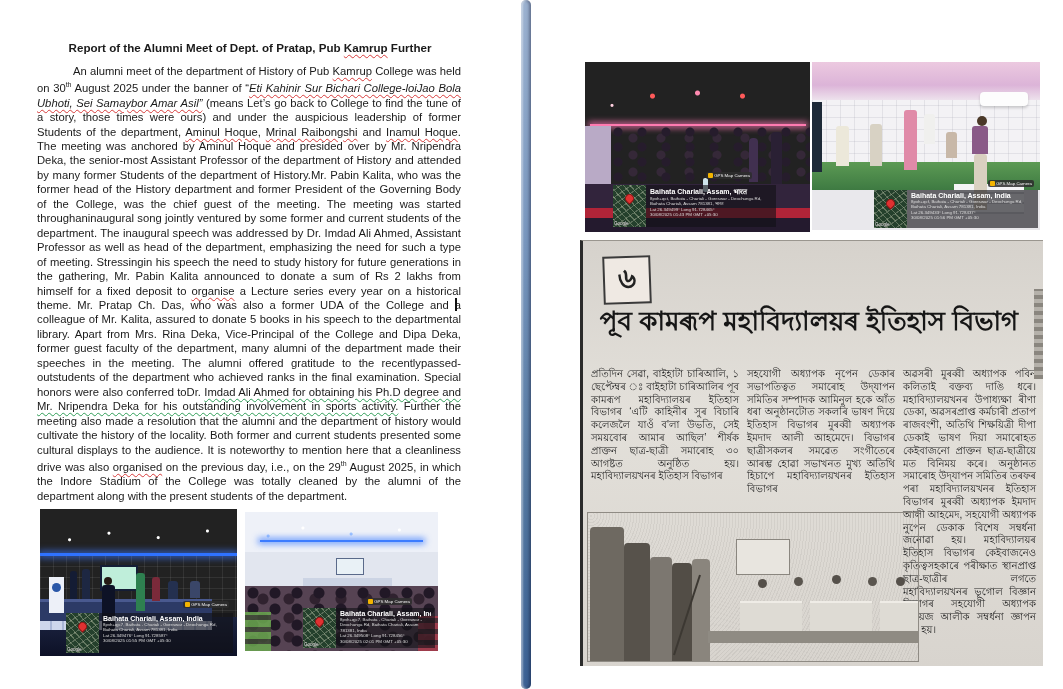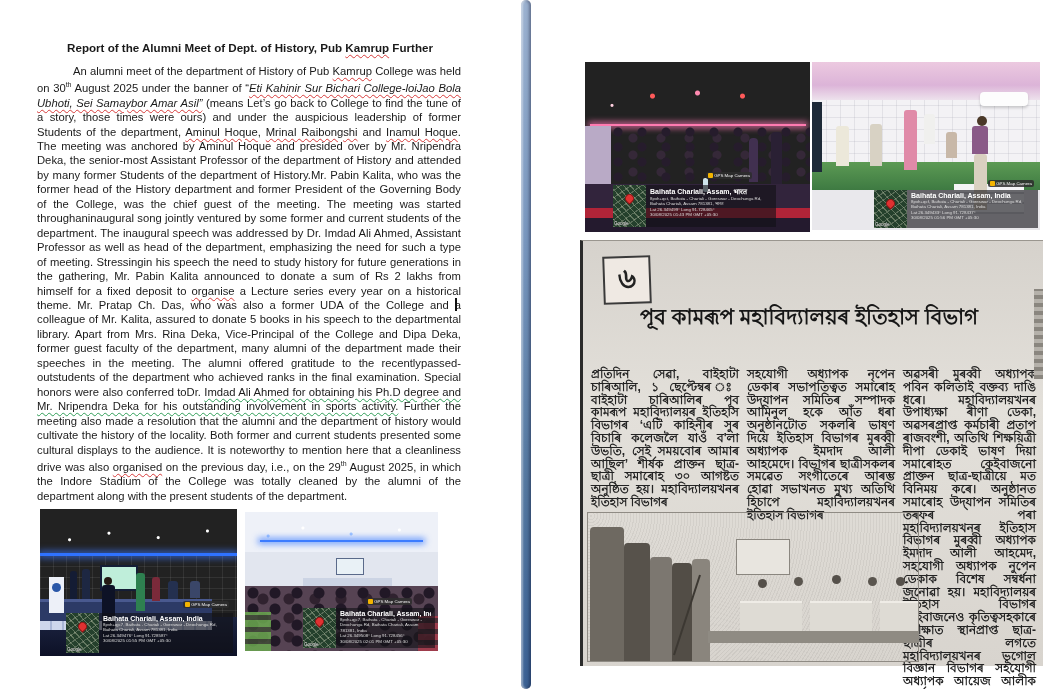--- a/index.html
+++ b/index.html
@@ -107,40 +107,40 @@
 
   
   .news{left:580px;top:240px;width:460px;height:425px;background:linear-gradient(180deg,#d6d2cc,#e3e0da 40%,#d8d4ce);
      border-left:3px solid #2b2b2b;border-top:1px solid #9a968f;}
   .numbox{left:20px;top:15px;width:44px;height:44px;background:#efe9e3;border:2px solid #3a3a3a;
      transform:rotate(-2deg);display:flex;align-items:center;justify-content:center;
      font-size:28px;font-weight:bold;color:#222;}
   .masthead{left:66px;top:24px;width:388px;height:21px;background:#eae7e1;border:2px solid #2d2d2d;
      border-top:6px solid #141414;display:flex;align-items:center;justify-content:center;
      font-size:11px;font-weight:bold;color:#1c1c1c;white-space:nowrap;overflow:hidden;}
-  .hl1{left:0;top:60px;width:452px;text-align:center;font-size:21px;font-weight:bold;color:#161616;}
+  .hl1{left:0;top:60px;width:452px;text-align:center;font-size:26px;font-weight:bold;color:#161616;}
   .hl2{left:0;top:86px;width:452px;text-align:center;font-size:37px;font-weight:bold;color:#111;letter-spacing:1px;}
-  .ncol{position:absolute;top:127px;font-size:12px;line-height:12.8px;text-align:justify;color:#232323;font-weight:bold;}
+  .ncol{position:absolute;top:127px;font-size:10px;line-height:12.8px;text-align:justify;color:#232323;}
   .nfrag{right:0;top:48px;width:9px;height:90px;background:repeating-linear-gradient(0deg,#8a867f 0 4px,#b5b1aa 4px 8px);}
   .nphoto{left:4px;top:271px;width:330px;height:148px;background:linear-gradient(180deg,#cfcbc4,#bfbbb4 55%,#a9a59d);
      background-image:repeating-radial-gradient(circle at 3px 3px,rgba(0,0,0,.05) 0 1px,transparent 1px 3px);
      border:1px solid #8f8b84;overflow:hidden;}
   .np-screen{left:148px;top:26px;width:52px;height:34px;background:#e8e5df;border:1px solid #8a867f;}
   .np-table{position:absolute;top:88px;height:30px;background:#dedbd4;border-top:2px solid #efece6;}
   .np-stand{position:absolute;border-radius:4px 4px 0 0;}
   .np-mic{left:98px;top:60px;width:2px;height:84px;background:#3c3832;transform:rotate(18deg);}
   .np-floor{left:120px;top:118px;right:0;height:12px;background:#8f8b83;}
 </style>
 </head>
 <body>
 
 <div class="divider"></div>
 
 <div>
-  <div class="abs title"><span>Report of the Alumni Meet of Dept. of History, Pub </span><span class="sq">Kamrup</span><span> Further</span></div>
+  <div class="abs title"><span>Report of the Alumni Meet of Dept. of Pratap, Pub </span><span class="sq">Kamrup</span><span> Further</span></div>
 
   <div class="abs para"><span>An alumni meet of the department of History of Pub </span><span class="sq">Kamrup</span><span> College was held on 30</span><span class="sup">th</span><span> August 2025 under the banner of “</span><span class="it sq">Eti Kahinir Sur Bichari College-loiJao Bola Ubhoti, Sei Samaybor Amar Asil”</span><span> (means Let’s go back to College to find the tune of a story, those times were ours) and under the auspicious leadership of former Students of the department, </span><span class="sq">Aminul Hoque</span><span>, </span><span class="sq">Mrinal Raibongshi</span><span> and </span><span class="sq">Inamul Hoque</span><span>. The meeting was anchored by Aminul Hoque and presided over by Mr. Nripendra Deka, the senior-most Assistant Professor of the department of History and attended by many former Students of the department of History.Mr. Pabin Kalita, who was the former head of the History department and former President of the Governing Body of the College, was the chief guest of the meeting. The meeting was started throughaninaugural song jointly ventured by some former and current students of the department. The inaugural speech was addressed by Dr. Imdad Ali Ahmed, Assistant Professor as well as head of the department, emphasizing the need for such a type of meeting. Stressingin his speech the need to study history for future generations in the gathering, Mr. Pabin Kalita announced to donate a sum of Rs 2 lakhs from himself for a fixed deposit to </span><span class="sq">organise</span><span> a Lecture series every year on a historical theme. Mr. Pratap Ch. Das, who was also a former UDA of the College and a colleague of Mr. Kalita, assured to donate 5 books in his speech to the departmental library. Apart from Mrs. Rina Deka, Vice-Principal of the College and Dipa Deka, former guest faculty of the department, many alumni of the department made their speeches in the meeting. The alumni offered gratitude to the recentlypassed-outstudents of the department who achieved ranks in the final examination. Special honors were also conferred toDr. </span><span class="gr sq">Imdad Ali Ahmed for obtaining his Ph.D degree and Mr. Nripendra Deka for his outstanding involvement in sports activity.</span><span> Further the meeting also made a resolution that the alumni and the department of history would cultivate the history of the locality. Both former and current students presented some cultural displays to the audience. It is noteworthy to mention here that a cleanliness drive was also </span><span class="sq">organised</span><span> on the previous day, i.e., on the 29</span><span class="sup">th</span><span> August 2025, in which the Indore Stadium of the College was totally cleaned by the alumni of the department along with the present students of the department.</span></div>
 
   <div class="abs caret"></div>
 
   <div class="photo" style="left:40px;top:509px;width:197px;height:147px;">
     <div class="abs l1-ceiling"></div>
     <div class="abs l1-led"></div>
     <div class="abs l1-wall"></div>
     <div class="abs l1-floor"></div>

